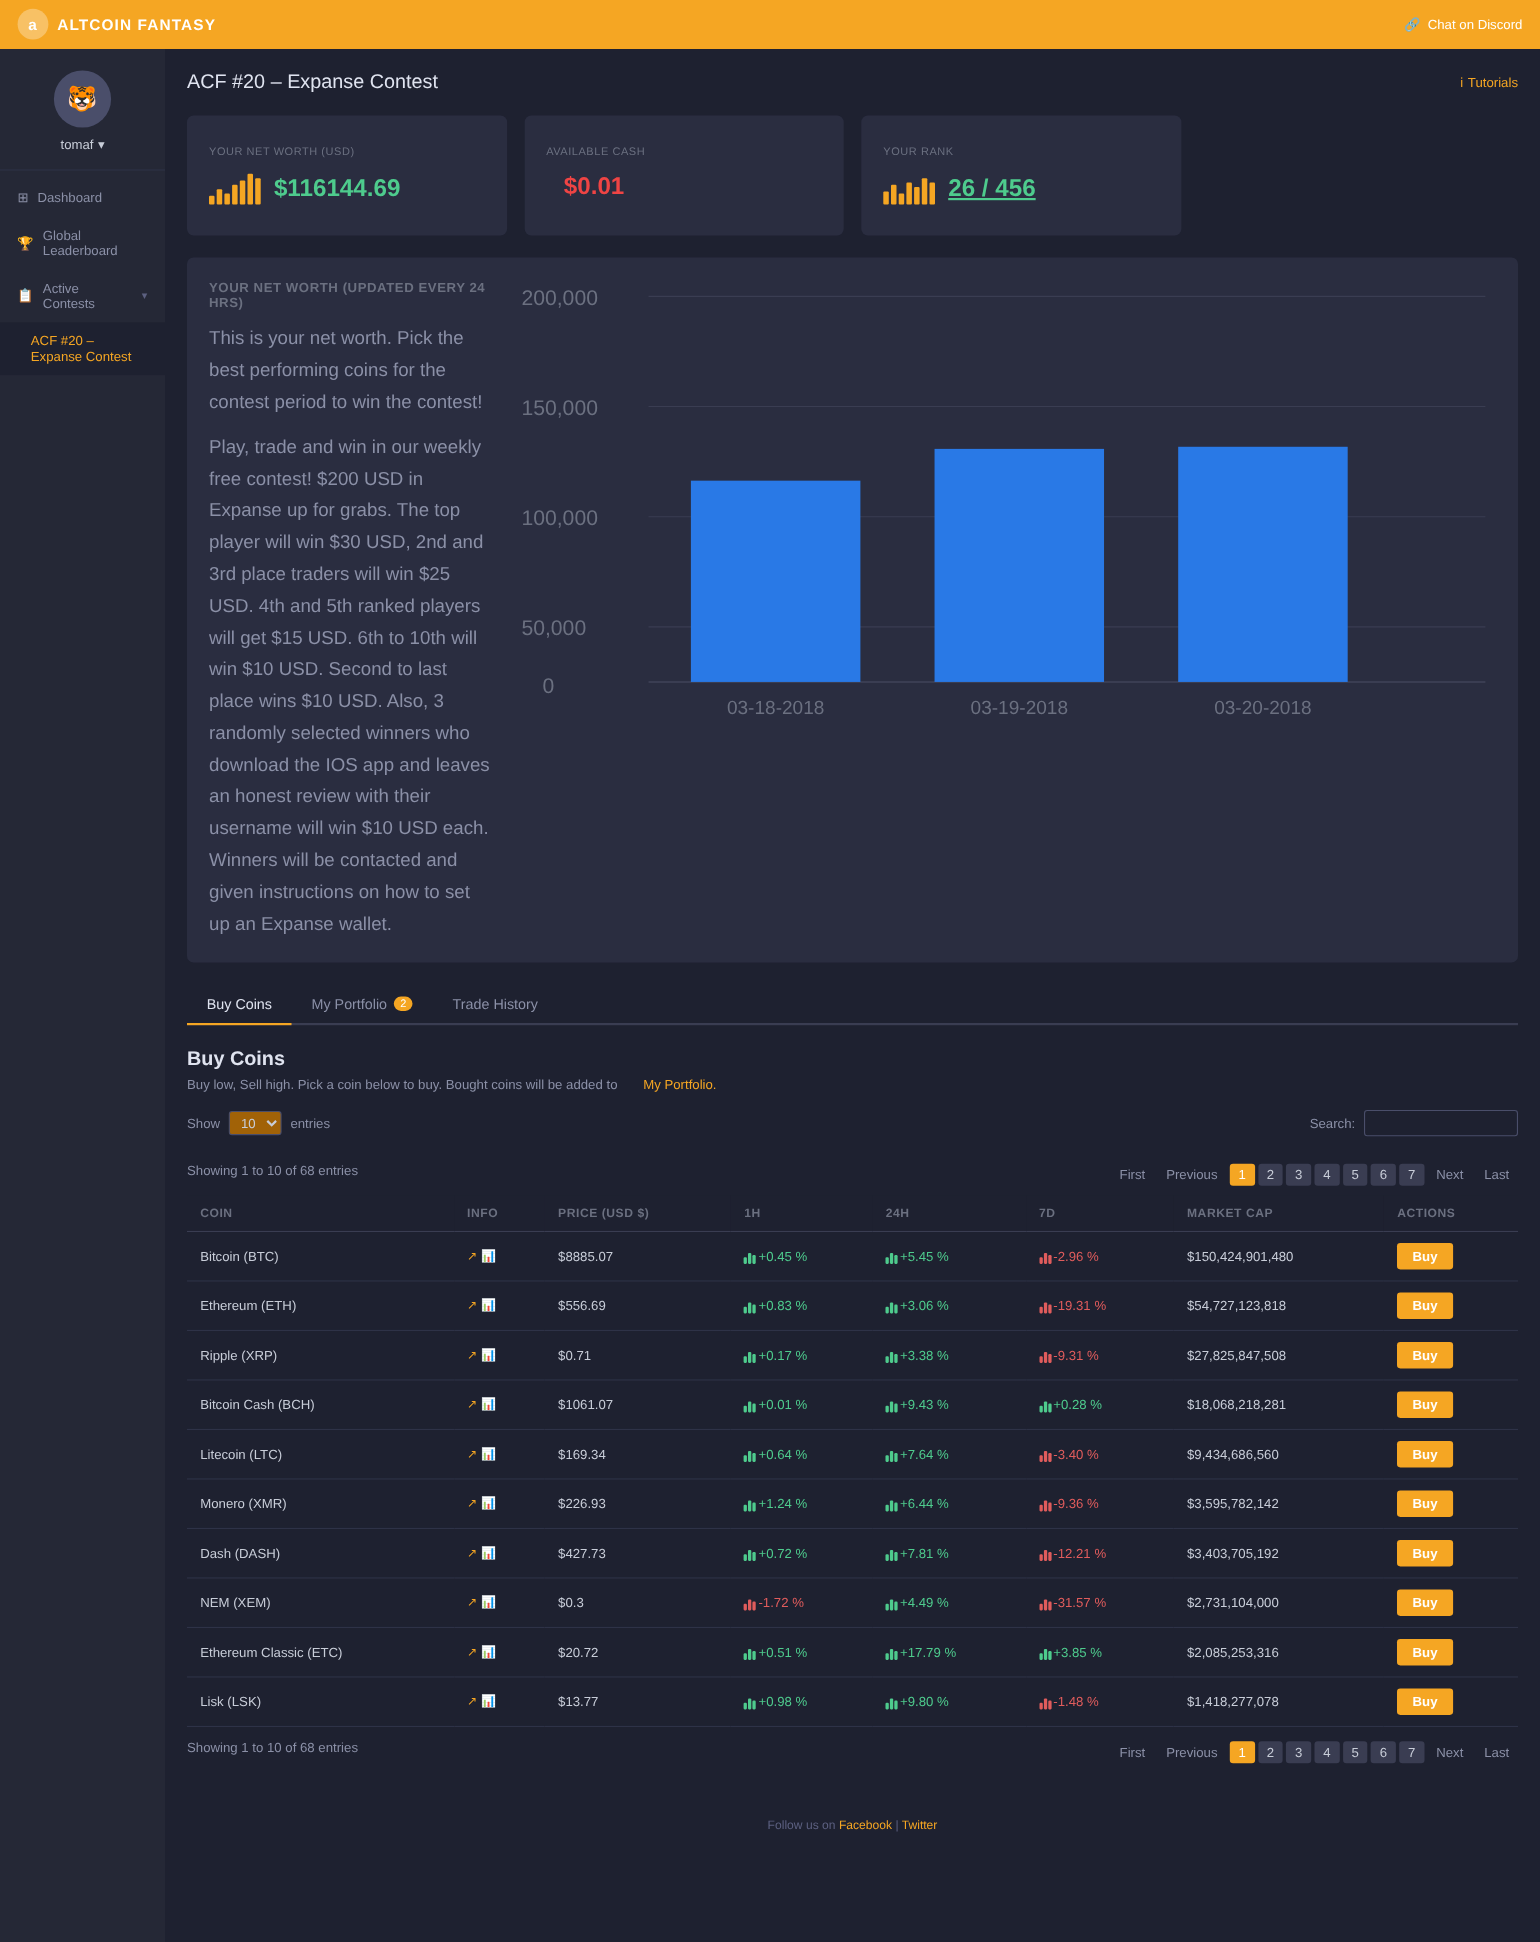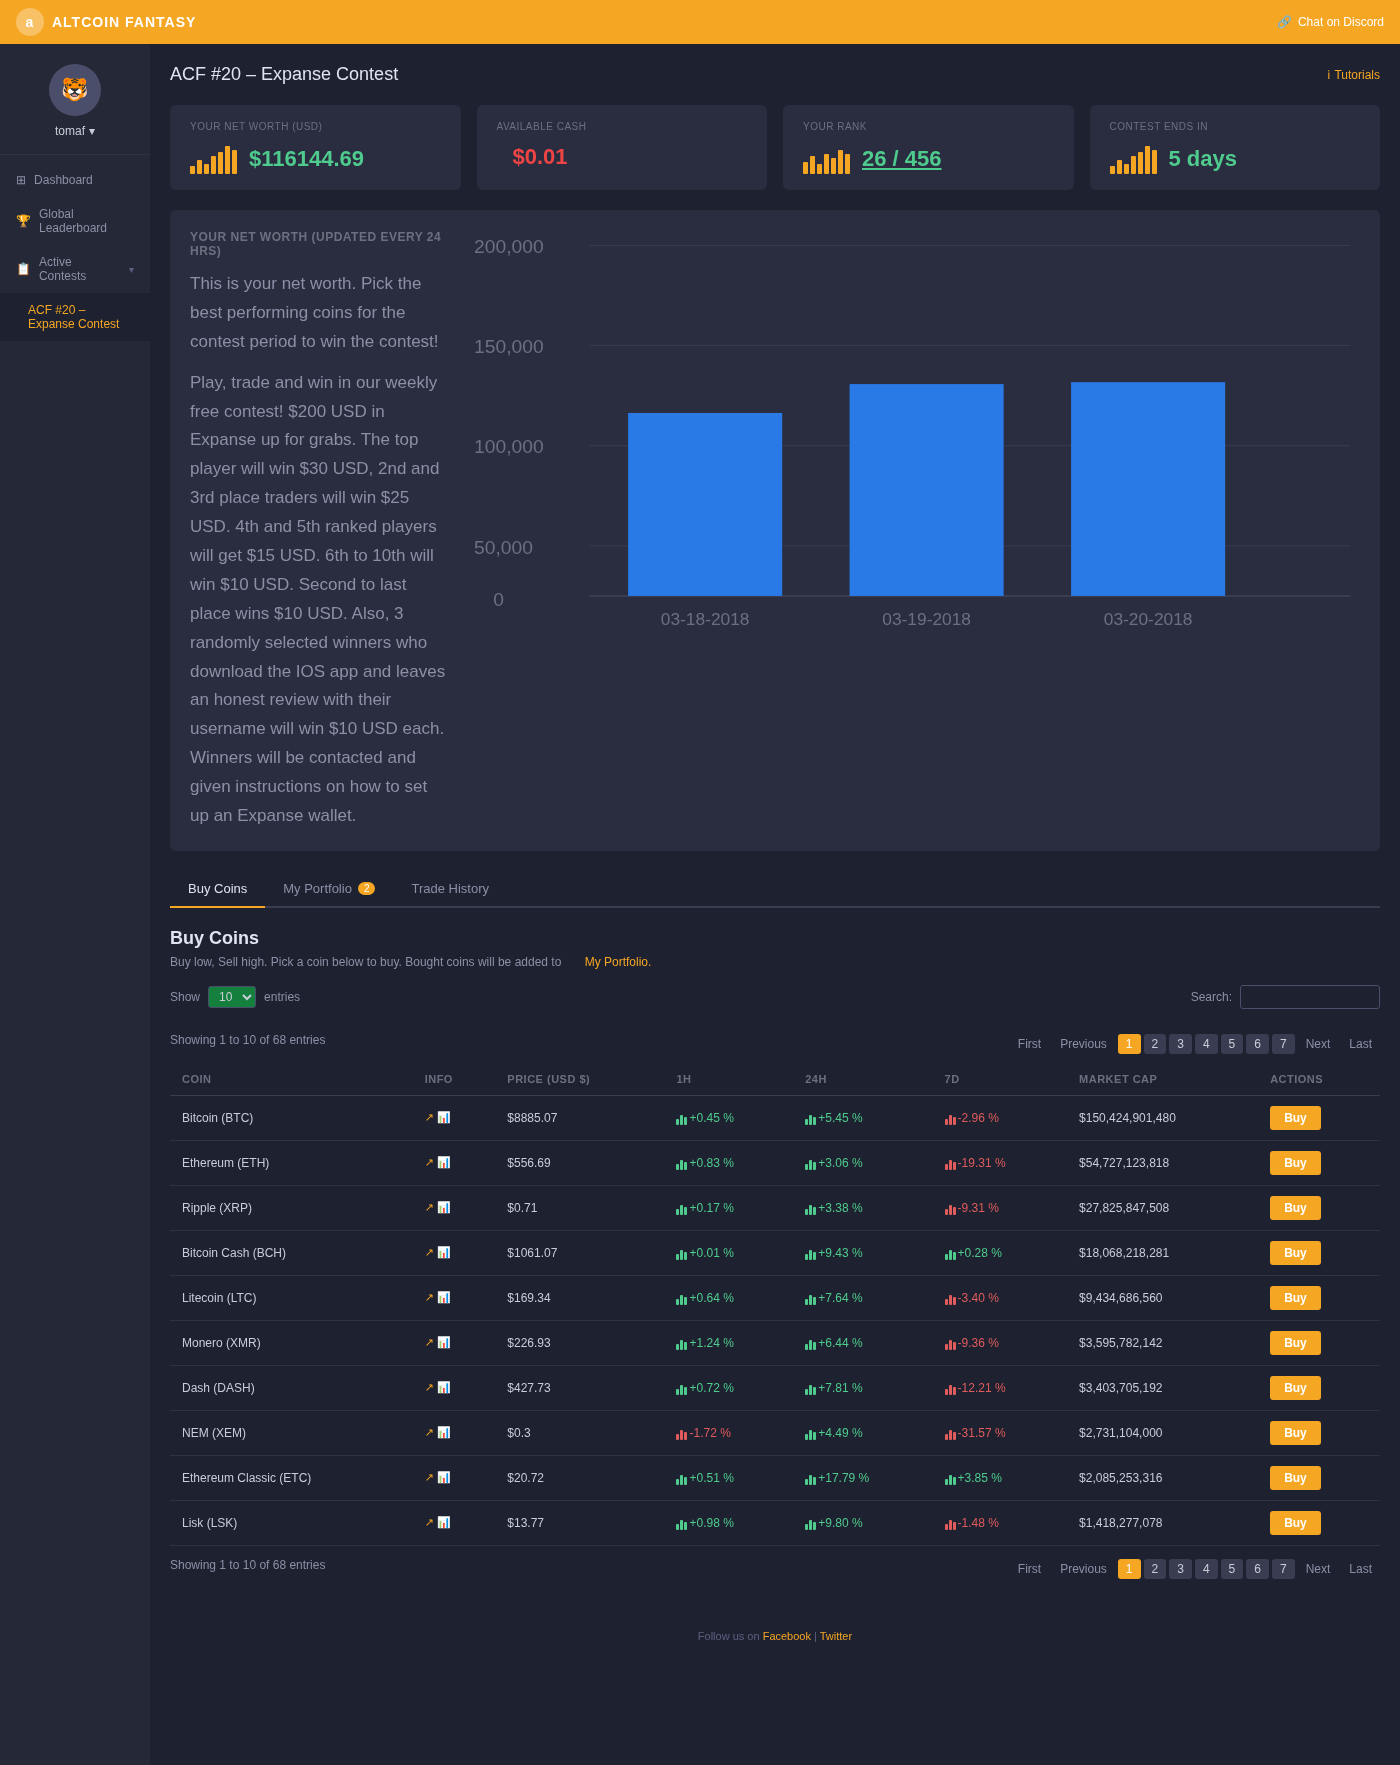--- a/index.html
+++ b/index.html
@@ -140,21 +140,21 @@
     
     .stats-row {
       display: grid;
       grid-template-columns: repeat(4, 1fr);
       gap: 16px;
       margin-bottom: 20px;
     }
     .stat-card {
       background: #2a2d40;
       border-radius: 6px;
-      padding: 16px 20px;
+      padding: 28px 20px;
     }
     .stat-label {
       font-size: 10px;
       color: #6b7080;
       text-transform: uppercase;
       letter-spacing: 0.5px;
       margin-bottom: 12px;
     }
     .stat-value-row {
       display: flex;
@@ -263,21 +263,21 @@
       margin-bottom: 24px;
     }
     .show-entries {
       display: flex;
       align-items: center;
       gap: 8px;
       font-size: 12px;
       color: #8b90a7;
     }
     .show-entries select {
-      background: #15803d;
+      background: #a16207;
       color: #c8cdd8;
       border: 1px solid #4a4e6a;
       border-radius: 3px;
       padding: 2px 6px;
       font-size: 12px;
     }
     .search-box {
       display: flex;
       align-items: center;
       gap: 8px;
@@ -477,35 +477,20 @@
         <div class="stat-bars">
           <div class="bar" style="height:12px;background:#f5a623"></div>
           <div class="bar" style="height:18px;background:#f5a623"></div>
           <div class="bar" style="height:10px;background:#f5a623"></div>
           <div class="bar" style="height:20px;background:#f5a623"></div>
           <div class="bar" style="height:16px;background:#f5a623"></div>
           <div class="bar" style="height:24px;background:#f5a623"></div>
           <div class="bar" style="height:20px;background:#f5a623"></div>
         </div>
         <span class="stat-value rank">26 / 456</span>
-      </div>
-    </div>
-    <div class="stat-card">
-      <div class="stat-label">CONTEST ENDS IN</div>
-      <div class="stat-value-row">
-        <div class="stat-bars">
-          <div class="bar" style="height:8px;background:#f5a623"></div>
-          <div class="bar" style="height:14px;background:#f5a623"></div>
-          <div class="bar" style="height:10px;background:#f5a623"></div>
-          <div class="bar" style="height:18px;background:#f5a623"></div>
-          <div class="bar" style="height:22px;background:#f5a623"></div>
-          <div class="bar" style="height:28px;background:#f5a623"></div>
-          <div class="bar" style="height:24px;background:#f5a623"></div>
-        </div>
-        <span class="stat-value days">5 days</span>
       </div>
     </div>
   </div>
 
   <div class="content-card">
     <div class="chart-section">
       <div class="chart-text">
         <h4>YOUR NET WORTH (UPDATED EVERY 24 HRS)</h4>
         <p style="margin-bottom:12px;">This is your net worth. Pick the best performing coins for the contest period to win the contest!</p>
         <p>Play, trade and win in our weekly free contest! $200 USD in Expanse up for grabs. The top player will win $30 USD, 2nd and 3rd place traders will win $25 USD. 4th and 5th ranked players will get $15 USD. 6th to 10th will win $10 USD. Second to last place wins $10 USD. Also, 3 randomly selected winners who download the IOS app and leaves an honest review with their username will win $10 USD each. Winners will be contacted and given instructions on how to set up an Expanse wallet.</p>

